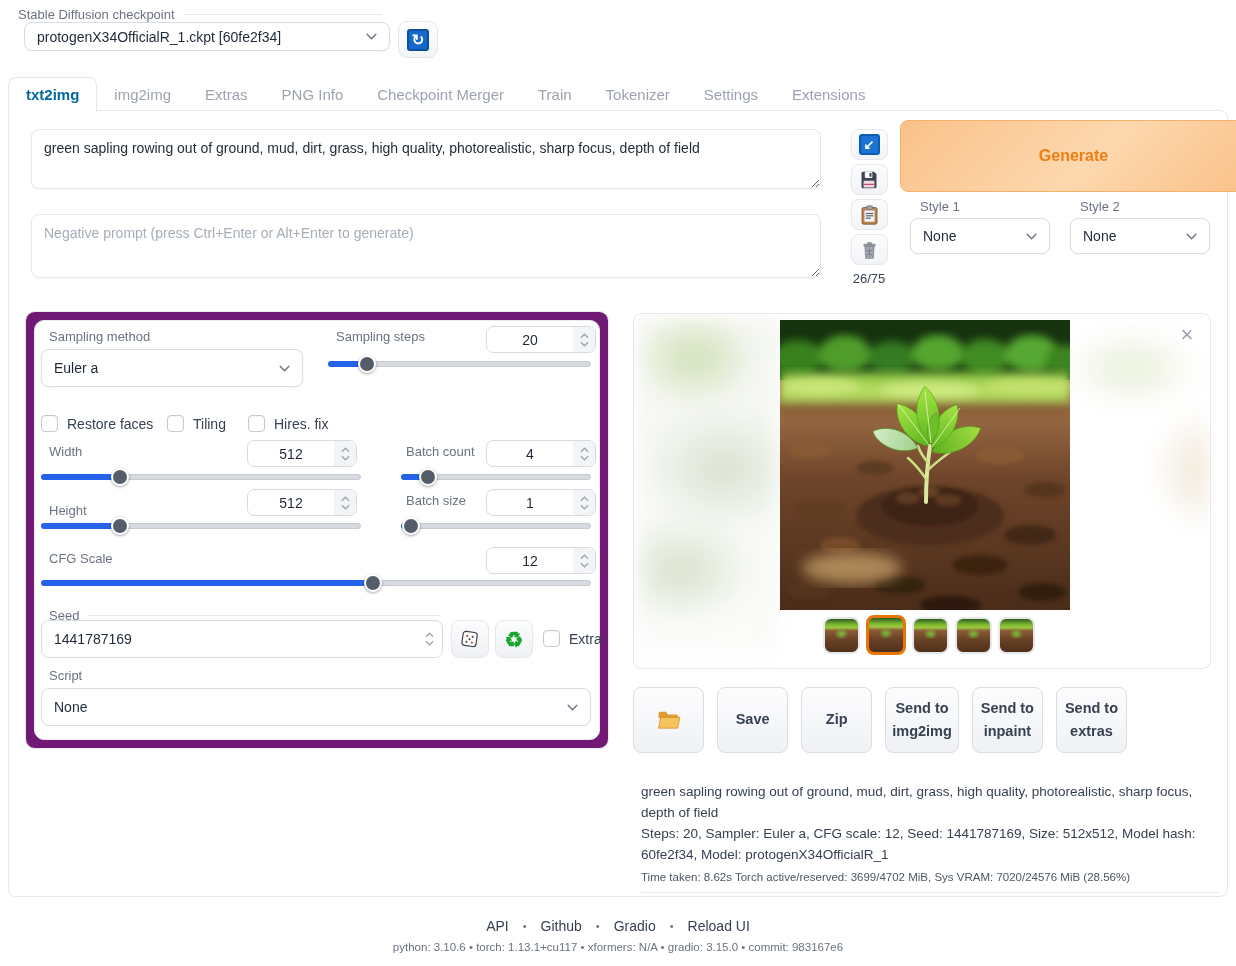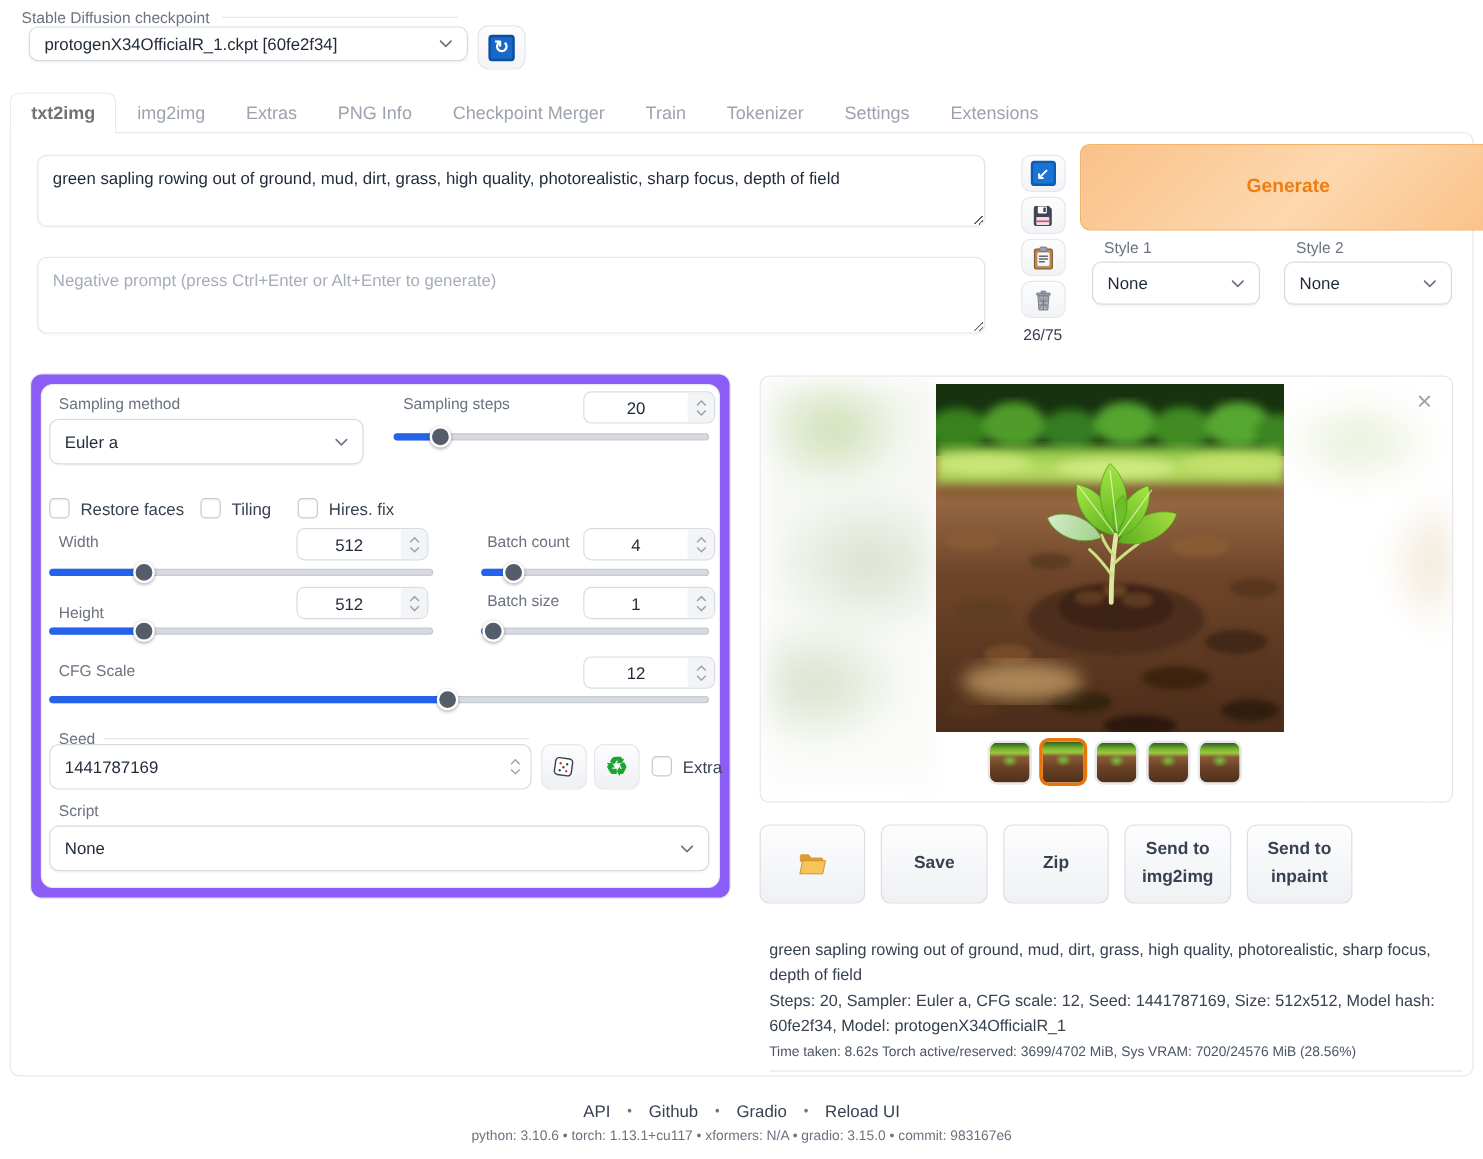--- a/index.html
+++ b/index.html
@@ -9,21 +9,21 @@
   
   .ckpt-label { position:absolute; left:18px; top:7px; width:364px; display:flex; align-items:center; gap:10px; font-size:13px; color:#6b7280; }
   .ckpt-label .line { flex:1; height:1px; background:#e5e7eb; }
   .ckpt-select { position:absolute; left:24px; top:22px; width:366px; height:29px; }
   .refresh-btn { position:absolute; left:398px; top:21px; width:40px; height:37px; border:1px solid #e5e7eb; border-radius:9px; background:linear-gradient(#fdfdfe,#f2f4f6); display:flex; align-items:center; justify-content:center; cursor:pointer; }
   .refresh-glyph { width:22px; height:22px; background:#1669c9; border:2px solid #0b4f9e; border-radius:3px; color:#fff; font-size:15px; line-height:18px; text-align:center; font-weight:bold; }
 
   
   .tabbar { position:absolute; left:8px; top:76px; right:8px; height:35px; display:flex; align-items:flex-end; z-index:2; }
   .tab { padding:8px 17px; font-size:15px; color:#9ca3af; cursor:pointer; white-space:nowrap; }
-  .tab.active { color:#737373; font-weight:700; background:#fff; border:1px solid #e5e7eb; border-bottom:1px solid #fff; border-radius:8px 8px 0 0; margin-bottom:-1px; }
+  .tab.active { color:#0369a1; font-weight:700; background:#fff; border:1px solid #e5e7eb; border-bottom:1px solid #fff; border-radius:8px 8px 0 0; margin-bottom:-1px; }
 
   .content { position:absolute; left:8px; top:110px; width:1220px; height:787px; border:1px solid #e5e7eb; border-radius:0 8px 8px 8px; background:#fff; }
 
   
   textarea { position:absolute; border:1px solid #e5e7eb; border-radius:8px; box-shadow:0 1px 2px rgba(0,0,0,.04); font-family:"Liberation Sans",sans-serif; font-size:14px; color:#1f2937; padding:10px 12px; resize:both; outline:none; }
   textarea::placeholder { color:#a6adb9; }
   .ta-prompt { left:22px; top:18px; width:790px; height:60px; }
   .ta-negative { left:22px; top:103px; width:790px; height:64px; }
 
   .tools { position:absolute; left:841px; top:18px; width:38px; display:flex; flex-direction:column; gap:4px; align-items:center; }
@@ -32,21 +32,21 @@
   .token-counter { font-size:13px; color:#374151; margin-top:2px; }
 
   .generate-btn { position:absolute; left:891px; top:9px; width:347px; height:72px; border:1px solid #f3b36b; border-radius:8px; background:linear-gradient(135deg,#fac189 0%,#fdd8ae 55%,#fac189 100%); color:#ee7e12; font-size:16px; font-weight:700; display:flex; align-items:center; justify-content:center; cursor:pointer; }
 
   .style-label { position:absolute; font-size:13px; color:#6b7280; }
   .select { display:flex; align-items:center; justify-content:space-between; border:1px solid #d8dce2; border-radius:8px; background:#fff; padding:0 12px; font-size:14px; color:#1f2937; cursor:pointer; box-shadow:0 1px 2px rgba(0,0,0,.04); }
   .sel-chevron { width:11px; height:7px; flex:none; }
   .style-sel { position:absolute; width:140px; height:36px; }
 
   
-  .settings-outer { position:absolute; left:16px; top:200px; width:584px; height:438px; border:1px solid #e8eaef; border-radius:10px; background:#8b5cf6; }
+  .settings-outer { position:absolute; left:16px; top:200px; width:584px; height:438px; border:1px solid #e8eaef; border-radius:10px; background:#701a75; }
   .settings-inner { position:absolute; left:8px; top:8px; right:8px; bottom:8px; border:1px solid #e8eaef; border-radius:10px; background:#fff; }
   .flabel { position:absolute; font-size:13px; color:#6b7280; white-space:nowrap; }
   .abs-sel { position:absolute; height:38px; }
   .numbox { position:absolute; width:110px; height:27px; border:1px solid #d8dce2; border-radius:7px; background:#fff; display:flex; align-items:stretch; overflow:hidden; }
   .numval { flex:1; display:flex; align-items:center; justify-content:center; font-size:14px; color:#1f2937; }
   .spinner { width:22px; background:#f3f4f6; display:flex; flex-direction:column; align-items:center; justify-content:center; gap:2px; cursor:pointer; }
   .spinner svg { display:block; }
   .slider { position:absolute; height:18px; cursor:pointer; }
   .slider .track { position:absolute; left:0; right:0; top:6px; height:6px; background:#d7dadf; border:1px solid #c6cad1; border-radius:4px; }
   .slider .fill { position:absolute; left:0; top:6px; height:6px; background:#2563eb; border-radius:4px 0 0 4px; }
@@ -470,20 +470,21 @@
       <div class="action-btn">
         <svg class="icon-svg" width="24" height="20" viewBox="0 0 26 22">
             <path d="M1.5 4 a2 2 0 0 1 2-2 h6 l2.5 3 h9 a2 2 0 0 1 2 2 v2 H1.5 Z" fill="#e09b32"></path>
             <path d="M1.5 20 L4 8 h21 l-2.5 12 Z" fill="#f7c35c" stroke="#c98a26" stroke-width="0.8"></path>
           </svg>
       </div>
       <div class="action-btn">Save</div>
       <div class="action-btn">Zip</div>
       <div class="action-btn">Send to img2img</div>
       <div class="action-btn">Send to inpaint</div>
+      <div class="action-btn">Send to extras</div>
     </div>
 
     <div class="out-info">
       <div class="out-prompt">green sapling rowing out of ground, mud, dirt, grass, high quality, photorealistic, sharp focus, depth of field</div>
       <div class="out-params">Steps: 20, Sampler: Euler a, CFG scale: 12, Seed: 1441787169, Size: 512x512, Model hash: 60fe2f34, Model: protogenX34OfficialR_1</div>
       <div class="out-perf">Time taken: 8.62s  Torch active/reserved: 3699/4702 MiB, Sys VRAM: 7020/24576 MiB (28.56%)</div>
     </div>
 
   </div>
 

